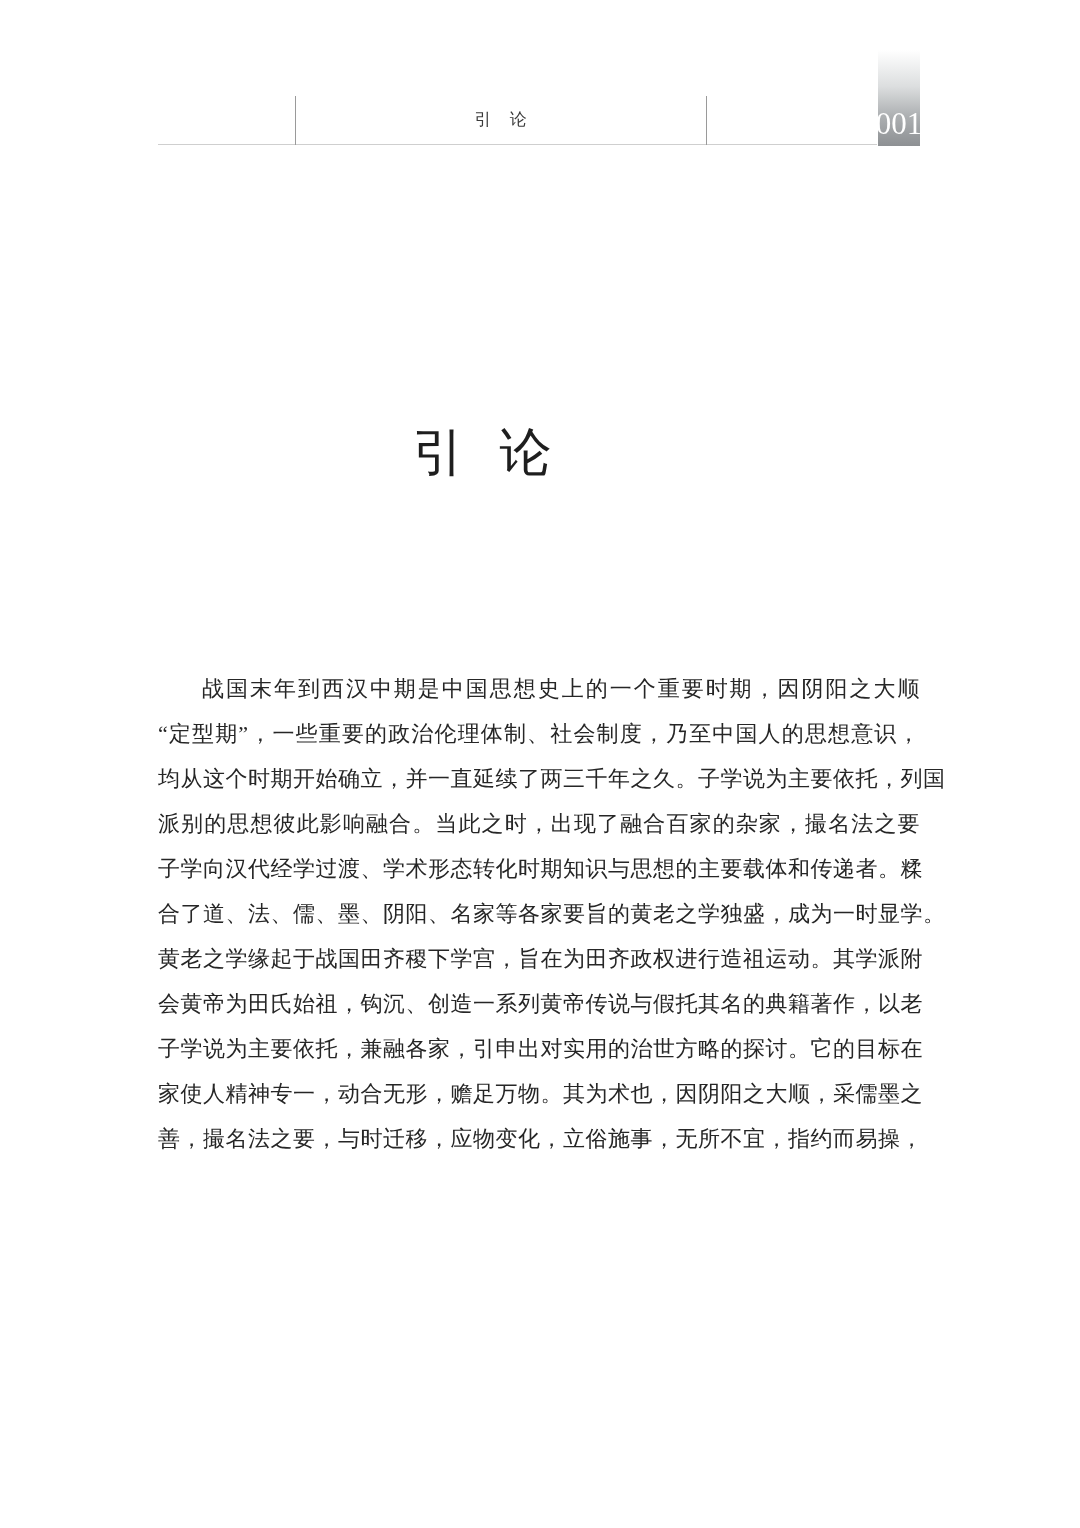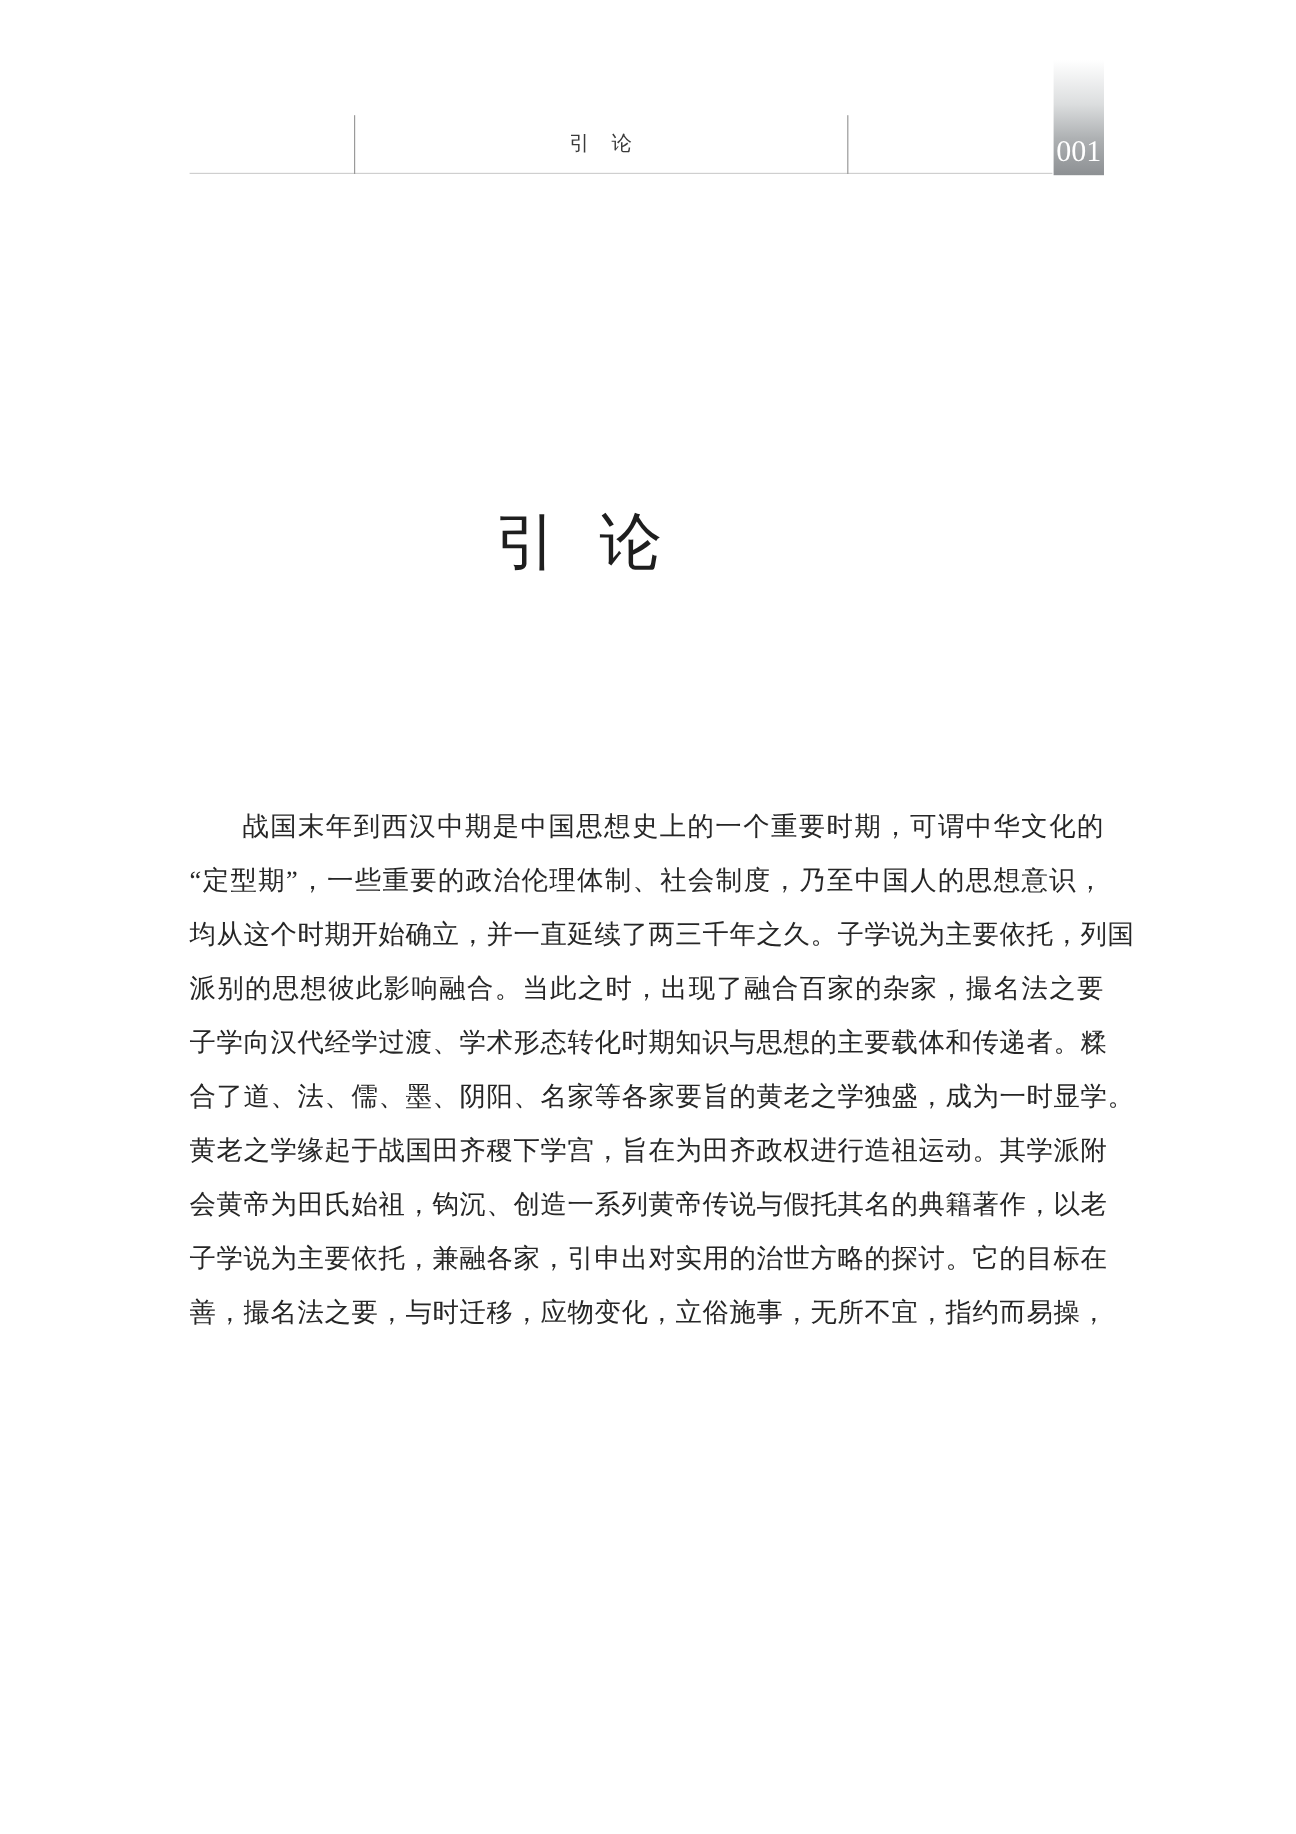--- a/index.html
+++ b/index.html
@@ -50,21 +50,21 @@
     top: 50px;
     width: 42px;
     height: 96px;
     background: linear-gradient(180deg, #ffffff 0%, #dcdedf 38%, #aeb1b3 68%, #8d9093 100%);
     display: flex;
     align-items: flex-end;
     justify-content: center;
   }
   .page-number {
     color: #ffffff;
-    font-size: 25px;
+    font-size: 31px;
     line-height: 1;
     padding-bottom: 7px;
   }
   
   .chapter-title {
     position: absolute;
     left: 0;
     top: 422px;
     width: 100%;
     margin: 0;
@@ -106,25 +106,26 @@
   <div class="header-tick left"></div>
   <div class="header-tick right"></div>
   <div class="running-title">引 论</div>
   <div class="page-number-bar">
     <span class="page-number">001</span>
   </div>
 
   <h1 class="chapter-title">引 论</h1>
 
   <main class="body-text">
-    <div class="body-line indent">战国末年到西汉中期是中国思想史上的一个重要时期，可谓中华文化的</div>
+    <div class="body-line indent">战国末年到西汉中期是中国思想史上的一个重要时期，因阴阳之大顺</div>
     <div class="body-line">“定型期”，一些重要的政治伦理体制、社会制度，乃至中国人的思想意识，</div>
     <div class="body-line">均从这个时期开始确立，并一直延续了两三千年之久。子学说为主要依托，列国</div>
     <div class="body-line">派别的思想彼此影响融合。当此之时，出现了融合百家的杂家，撮名法之要</div>
     <div class="body-line">子学向汉代经学过渡、学术形态转化时期知识与思想的主要载体和传递者。糅</div>
     <div class="body-line">合了道、法、儒、墨、阴阳、名家等各家要旨的黄老之学独盛，成为一时显学。</div>
     <div class="body-line">黄老之学缘起于战国田齐稷下学宫，旨在为田齐政权进行造祖运动。其学派附</div>
     <div class="body-line">会黄帝为田氏始祖，钩沉、创造一系列黄帝传说与假托其名的典籍著作，以老</div>
     <div class="body-line">子学说为主要依托，兼融各家，引申出对实用的治世方略的探讨。它的目标在</div>
+    <div class="body-line">家使人精神专一，动合无形，赡足万物。其为术也，因阴阳之大顺，采儒墨之</div>
     <div class="body-line">善，撮名法之要，与时迁移，应物变化，立俗施事，无所不宜，指约而易操，</div>
   </main>
 
 </div>
 
 </body></html>

